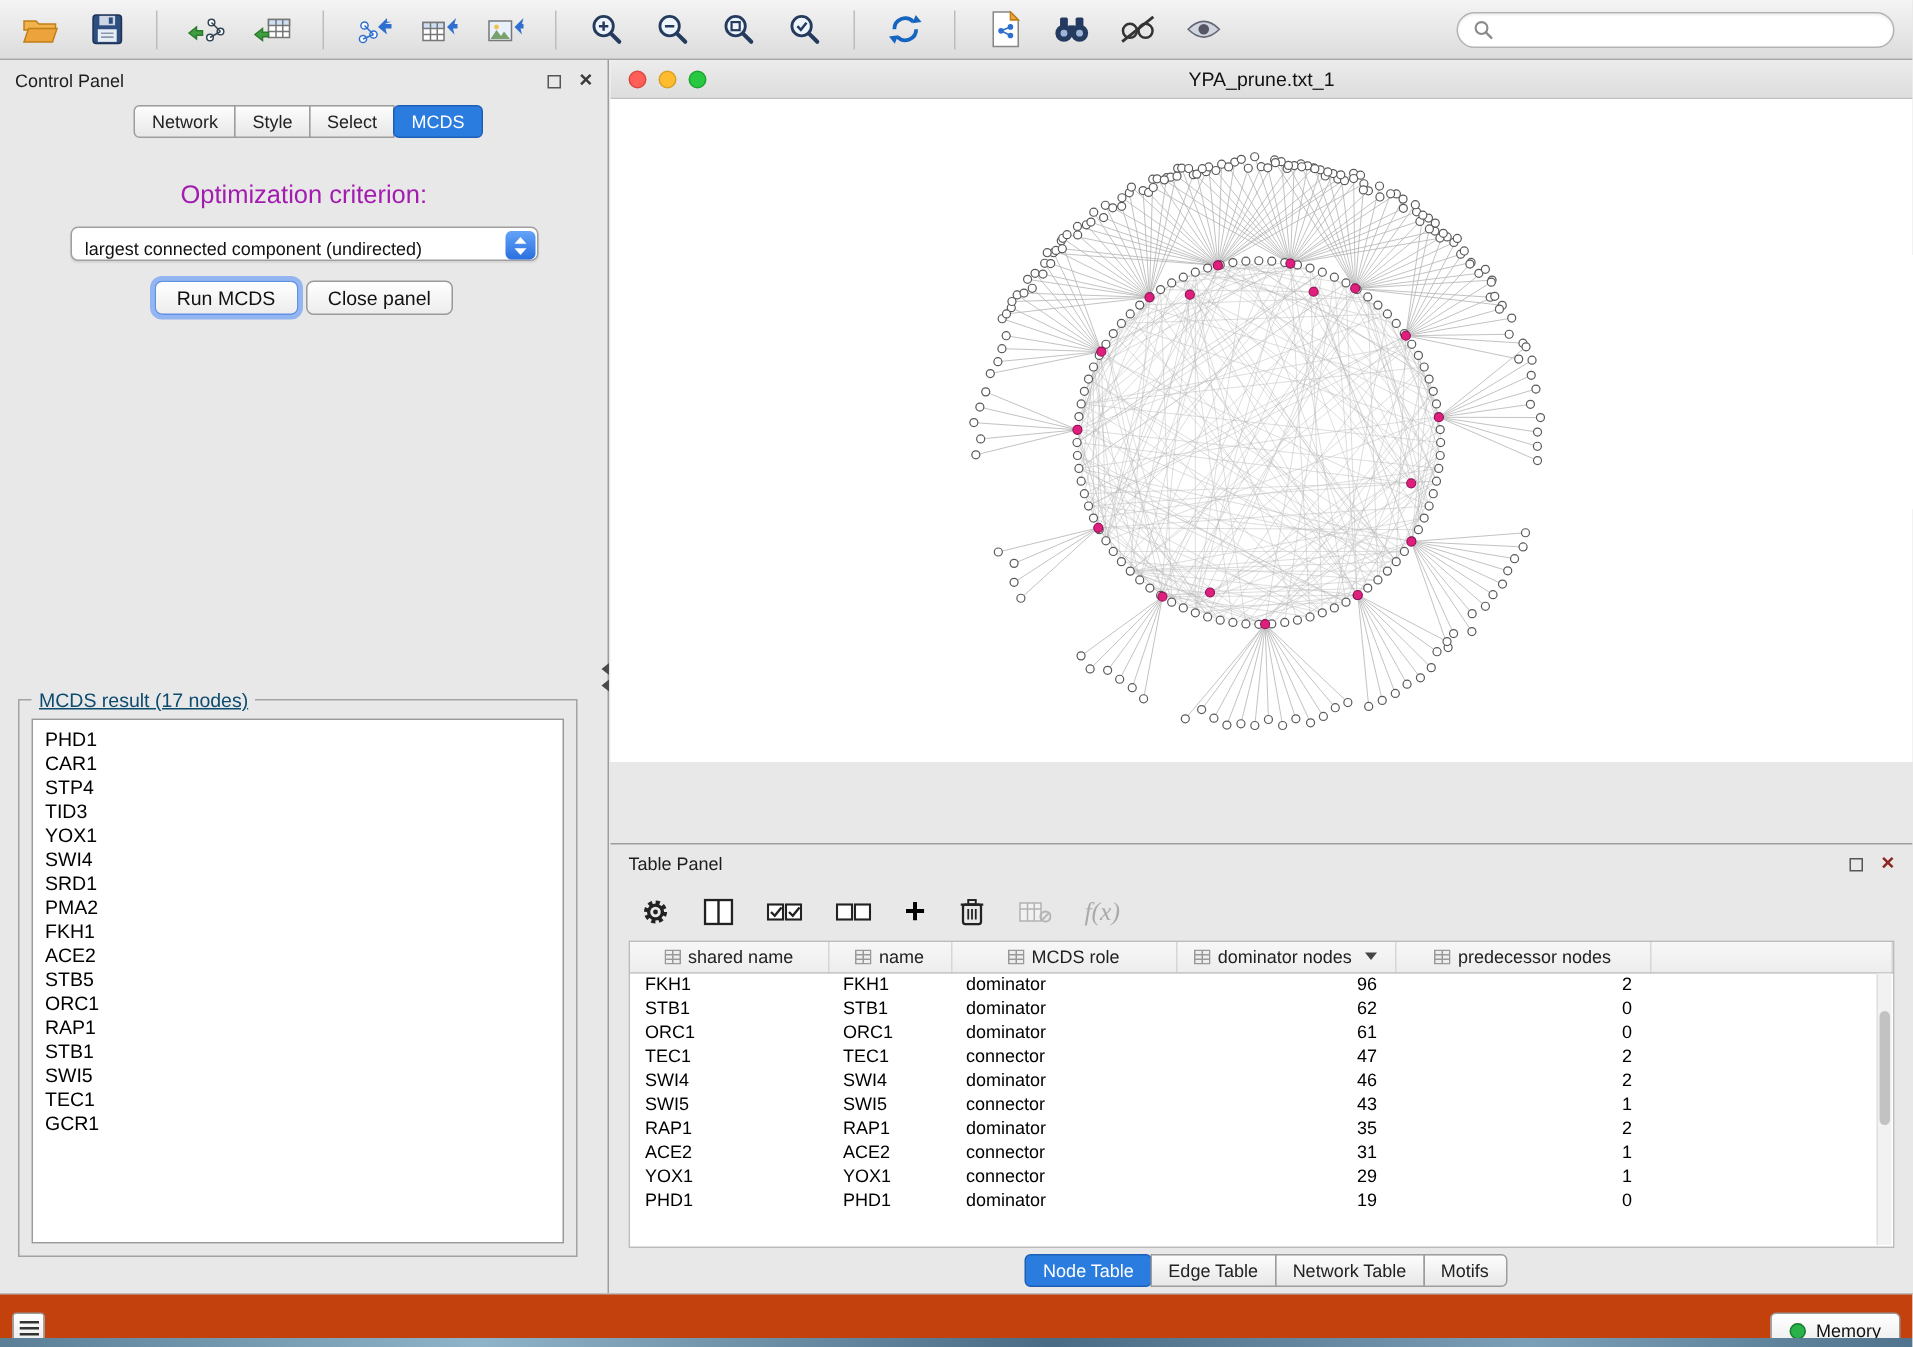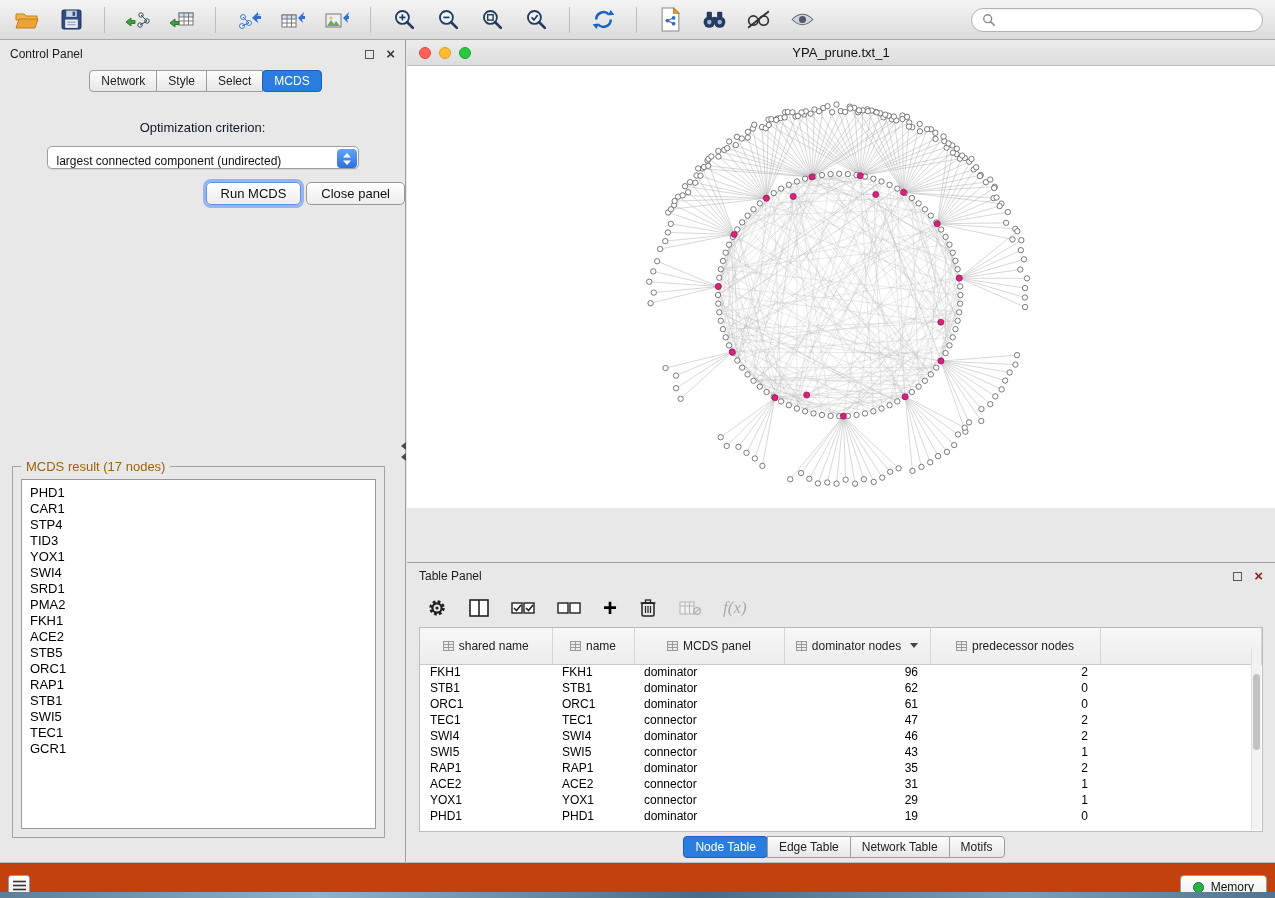--- a/index.html
+++ b/index.html
@@ -18,28 +18,28 @@
   .panel-title{font-size:12px;color:#1c1c1c;}
   .winbtns{margin-left:auto;display:flex;align-items:center;gap:12px;}
   .float-btn{width:9px;height:9px;border:1.5px solid #555;display:inline-block;cursor:pointer;}
   .close-btn{font-size:15px;font-weight:bold;color:#3a3a3a;line-height:10px;cursor:pointer;}
   .close-btn.red{color:#8e2424;}
   .cp-tabs{display:flex;justify-content:center;margin-top:2px;}
   .tab{font-size:12px;padding:3px 11px;background:linear-gradient(#fdfdfd,#e7e7e7);border:1px solid #9d9d9d;margin-left:-1px;color:#222;cursor:pointer;font-family:"Liberation Sans",sans-serif;}
   .tab:first-child{border-radius:4px 0 0 4px;margin-left:6px;}
   .tab:last-child{border-radius:0 4px 4px 0;}
   .tab.active{background:var(--accent);color:#fff;border-color:#1d5fb8;border-radius:4px;}
-  .opt-label{text-align:center;font-size:13px;margin-top:28px;color:#0f172a;}
+  .opt-label{text-align:center;font-size:17px;margin-top:28px;color:#a21caf;}
   .dropdown{width:312px;height:23px;margin:11px auto 0;background:#fff;border:1px solid #9f9f9f;border-radius:5px;display:flex;align-items:flex-end;padding:0 1px 0 9px;font-size:12px;color:#111;cursor:pointer;box-shadow:0 1px 1px rgba(0,0,0,.08);}
   .dd-btn{margin-left:auto;width:20px;height:19px;border-radius:4px;background:linear-gradient(#64a4f8,#2a6fe0);display:flex;align-items:center;justify-content:center;}
-  .btn-row{display:flex;justify-content:flex-end;gap:5px;margin-top:13px;}
+  .btn-row{display:flex;justify-content:center;gap:5px;margin-top:13px;}
   .btn{height:23px;padding:0 14px;font-size:13px;color:#111;background:linear-gradient(#ffffff,#ededed);border:1px solid #9a9a9a;border-radius:5px;cursor:pointer;font-family:"Liberation Sans",sans-serif;}
   .btn.focus-ring{box-shadow:0 0 0 3px rgba(77,139,247,.55);border-color:#5f92e5;}
   .result-group{position:absolute;left:12px;right:20px;top:426px;bottom:24px;border:1px solid #a3a3a3;}
-  .result-legend{position:absolute;top:-8px;left:8px;background:#e8e8e8;padding:0 5px;font-size:13px;color:#a16207;}
+  .result-legend{position:absolute;top:-8px;left:8px;background:#e8e8e8;padding:0 5px;font-size:13px;color:#0c4a6e;text-decoration:underline;}
   .result-list{position:absolute;left:8px;right:8px;top:12px;bottom:8px;background:#fff;border:1px solid #9a9a9a;overflow:hidden;padding:5px 0 0 8px;}
   .mcds-item{font-size:13px;line-height:16px;color:#000;}
 
   
   .split-handle{position:absolute;left:400px;top:438px;width:7px;height:26px;display:flex;flex-direction:column;align-items:center;justify-content:center;gap:3px;cursor:col-resize;}
   .split-handle i{width:0;height:0;border-top:4px solid transparent;border-bottom:4px solid transparent;border-right:5px solid #4a4a4a;}
 
   
   .network-view{position:absolute;left:407px;top:40px;right:0;height:468px;background:#fff;}
   .nv-titlebar{height:26px;background:linear-gradient(#ececec,#dddddd);border-bottom:1px solid #c0c0c0;position:relative;display:flex;align-items:center;justify-content:center;font-size:13px;color:#111;}
@@ -52,21 +52,21 @@
 
   
   .table-panel{position:absolute;left:407px;top:562px;right:0;bottom:36px;background:#e8e8e8;border-top:1px solid #9e9e9e;}
   .tp-header{height:26px;display:flex;align-items:center;padding:0 12px;}
   .tp-toolbar{height:38px;display:flex;align-items:center;gap:22px;padding:0 20px;}
   .tp-icon{display:inline-flex;align-items:center;cursor:pointer;}
   .big-plus{font-size:24px;font-weight:bold;color:#000;line-height:18px;}
   .fx{font-family:"Liberation Serif",serif;font-style:italic;font-size:17px;color:#aaa;}
   .tp-table-wrap{position:absolute;top:64px;left:12px;right:12px;bottom:30px;background:#fff;border:1px solid #bcbcbc;overflow:hidden;}
   table{border-collapse:collapse;table-layout:fixed;width:100%;}
-  th{height:36px;background:linear-gradient(#f7f7f7,#ededed);border-right:1px solid #d6d6d6;border-bottom:1px solid #c9c9c9;font-weight:normal;font-size:12px;color:#222;}
+  th{height:20px;background:linear-gradient(#f7f7f7,#ededed);border-right:1px solid #d6d6d6;border-bottom:1px solid #c9c9c9;font-weight:normal;font-size:12px;color:#222;}
   .thc{display:flex;align-items:center;justify-content:center;gap:5px;}
   td{height:16px;font-size:12px;color:#000;padding:0 0 0 10px;white-space:nowrap;overflow:hidden;}
   .w0{width:132px;} .w1{width:82px;} .w2{width:150px;} .w3{width:146px;} .w4{width:170px;} .w5{width:auto;}
   .col3,.col4{text-align:right;padding-right:12px;}
   .sort-arrow{width:0;height:0;border-left:4px solid transparent;border-right:4px solid transparent;border-top:5px solid #444;display:inline-block;margin-left:4px;}
   .vscroll{position:absolute;right:1px;top:21px;bottom:1px;width:10px;background:#f2f2f2;border-left:1px solid #e0e0e0;}
   .vscroll .thumb{position:absolute;left:1px;right:1px;top:14%;height:42%;background:#c2c2c2;border-radius:4px;}
   .tp-tabs{position:absolute;bottom:4px;left:0;right:0;display:flex;justify-content:center;}
 
   
@@ -1108,21 +1108,21 @@
               </span>
             </th>
           <th class="w2">
               <span class="thc">
             <svg width="11" height="10" viewBox="0 0 11 10">
                   <rect x="0.5" y="0.5" width="10" height="9" fill="#eee" stroke="#999"></rect>
                   <line x1="0.5" y1="3.5" x2="10.5" y2="3.5" stroke="#999"></line>
                   <line x1="0.5" y1="6.5" x2="10.5" y2="6.5" stroke="#999"></line>
                   <line x1="5.5" y1="0.5" x2="5.5" y2="9.5" stroke="#999"></line>
                 </svg>
-            <span>MCDS panel</span>
+            <span>MCDS role</span>
               </span>
             </th>
           <th class="w3">
               <span class="thc">
             <svg width="11" height="10" viewBox="0 0 11 10">
                   <rect x="0.5" y="0.5" width="10" height="9" fill="#eee" stroke="#999"></rect>
                   <line x1="0.5" y1="3.5" x2="10.5" y2="3.5" stroke="#999"></line>
                   <line x1="0.5" y1="6.5" x2="10.5" y2="6.5" stroke="#999"></line>
                   <line x1="5.5" y1="0.5" x2="5.5" y2="9.5" stroke="#999"></line>
                 </svg>

